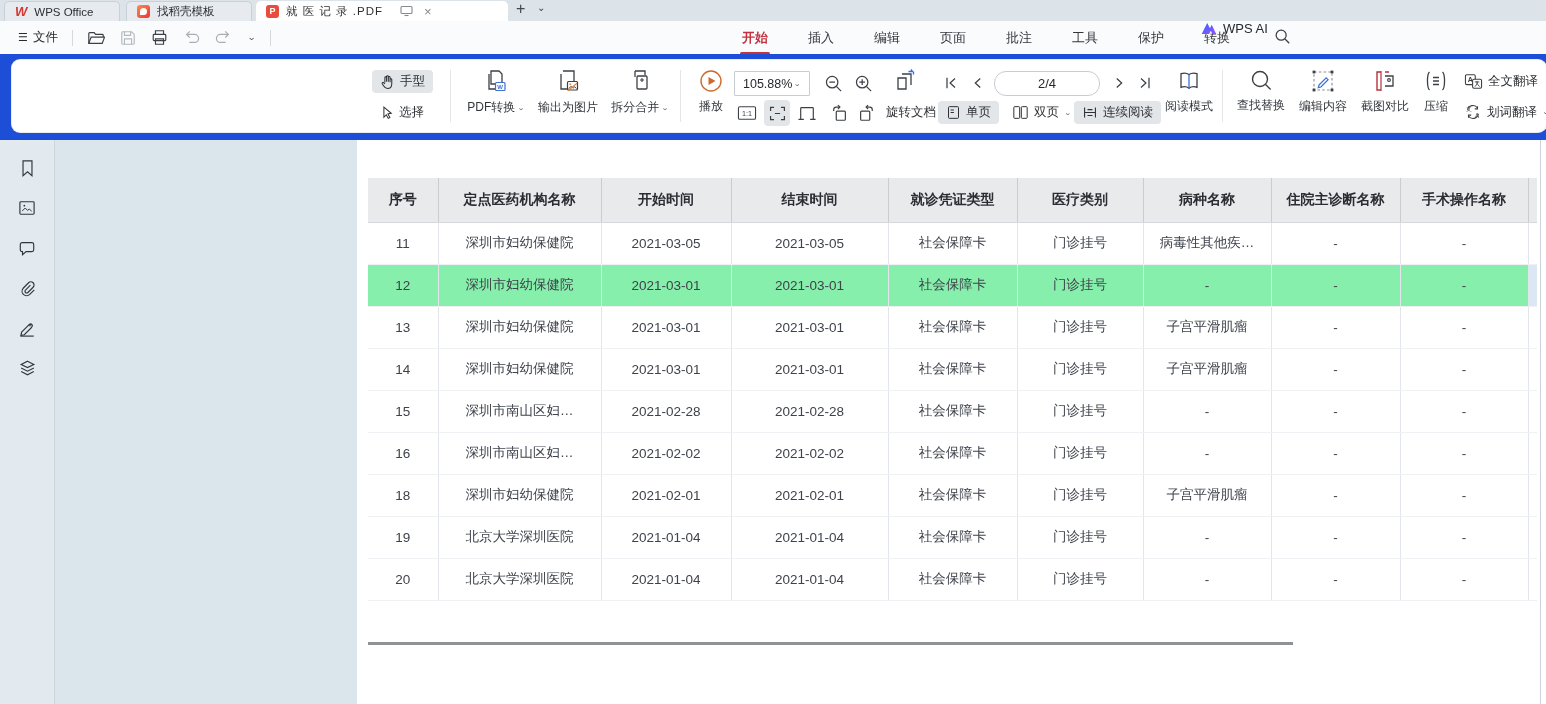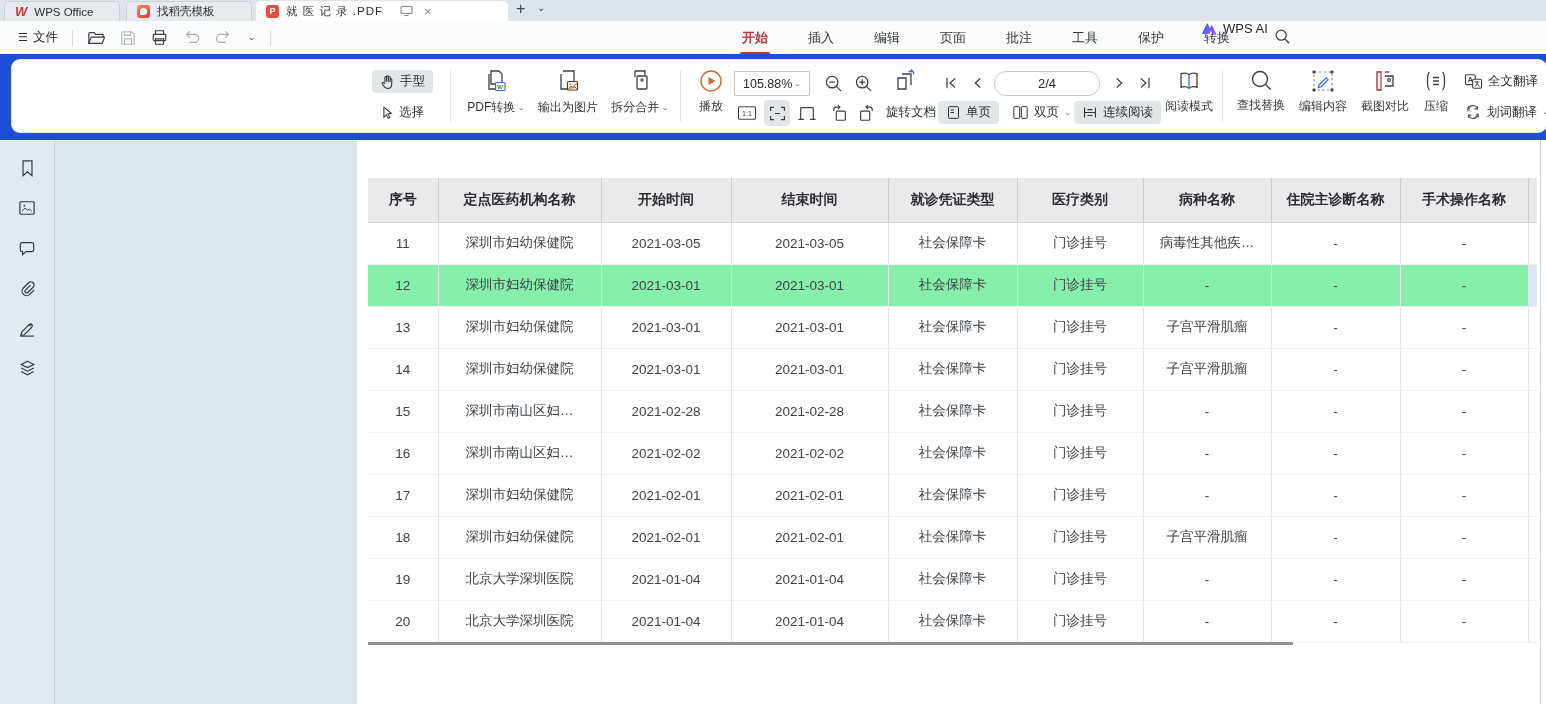--- a/index.html
+++ b/index.html
@@ -569,32 +569,20 @@
               <td>2021-02-02</td>
               <td>2021-02-02</td>
               <td>社会保障卡</td>
               <td>门诊挂号</td>
               <td>-</td>
               <td>-</td>
               <td>-</td>
               <td class="pad"></td>
             </tr>
             <tr>
-              <td>17</td>
-              <td>深圳市妇幼保健院</td>
-              <td>2021-02-01</td>
-              <td>2021-02-01</td>
-              <td>社会保障卡</td>
-              <td>门诊挂号</td>
-              <td>-</td>
-              <td>-</td>
-              <td>-</td>
-              <td class="pad"></td>
-            </tr>
-            <tr>
               <td>18</td>
               <td>深圳市妇幼保健院</td>
               <td>2021-02-01</td>
               <td>2021-02-01</td>
               <td>社会保障卡</td>
               <td>门诊挂号</td>
               <td>子宫平滑肌瘤</td>
               <td>-</td>
               <td>-</td>
               <td class="pad"></td>

